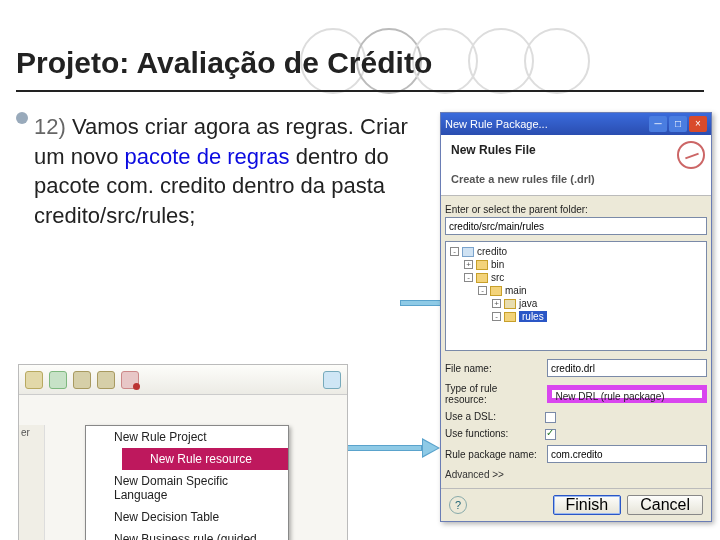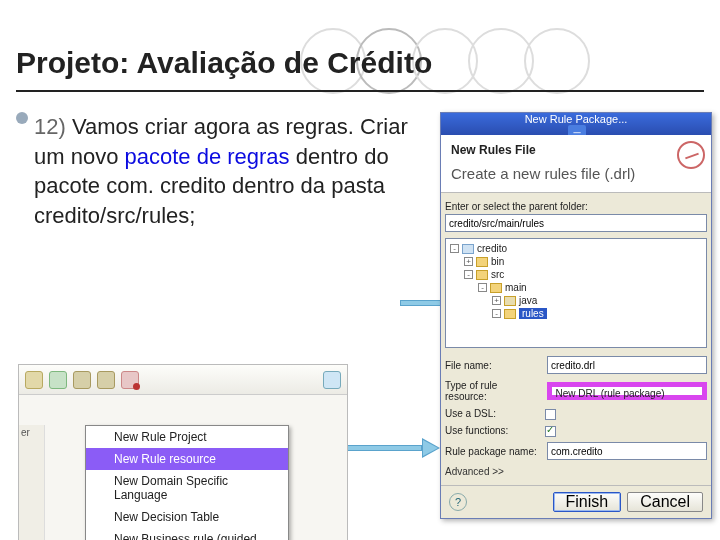--- a/index.html
+++ b/index.html
@@ -31,35 +31,35 @@
   .ctx-wrap { position: absolute; left: 18px; top: 364px; width: 330px; border: 1px solid #bbb; background: #f7f6f2; }
   .toolbar { height: 30px; border-bottom: 1px solid #ccc; padding: 3px 6px; display: flex; gap: 6px; align-items: center; background: linear-gradient(#fdfdfa,#ecebe5); }
   .ticon { width: 18px; height: 18px; border-radius: 3px; background: #e2d8a8; border: 1px solid #b8a960; }
   .ticon.b2 { background: #c7e2c7; border-color: #7eb87e; }
   .ticon.b3 { background: #d6cfa8; border-color: #a89a60; }
   .ticon.b4 { background: #e8c7c7; border-color: #c88; position: relative; }
   .ticon.b4:after { content:""; position:absolute; right:-2px; bottom:-2px; width:7px; height:7px; background:#b33; border-radius:50%;}
   .ticon.b5 { background: #cfe6f5; border-color: #7ab; }
   .ctx-menu { position: absolute; left: 66px; top: 30px; width: 204px; background: #fff; border: 1px solid #888; box-shadow: 2px 2px 4px rgba(0,0,0,.3); font-size: 12px; }
   .ctx-item { padding: 4px 8px 4px 28px; position: relative; color: #222; }
-  .ctx-item.selected { background: #8b5cf6; color: #fff; }
+  .ctx-item.selected { background: #be185d; color: #fff; margin-left: 36px; }
   .ctx-side { position: absolute; left: 0; top: 30px; bottom: 0; width: 26px; background: #f0eee6; border-right: 1px solid #ddd; font-size: 10px; padding: 2px; color: #555; }
   .ctx-body { height: 146px; position: relative; }
 
   
   .wizard { position: absolute; right: 8px; top: 112px; width: 272px; border: 1px solid #6a7db5; background: #ece9d8; font-size: 10px; box-shadow: 2px 2px 5px rgba(0,0,0,.3); }
-  .tb { height: 22px; background: linear-gradient(#3a6bdc,#2a4db0); color: #fff; display: flex; align-items: center; padding: 0 4px; font-size: 11px; flex-direction: column; }
+  .tb { height: 22px; background: linear-gradient(#3a6bdc,#2a4db0); color: #fff; display: flex; align-items: center; padding: 0 4px; font-size: 11px; }
   .tb-title { flex: 1; }
   .tb-btn { width: 18px; height: 16px; margin-left: 2px; font-size: 10px; text-align: center; line-height: 16px; border-radius: 2px; }
   .tb-min { background: #4a7de0; }
   .tb-max { background: #4a7de0; }
   .tb-close { background: #d94a2a; }
   .wiz-head { background: #fff; padding: 8px 10px 10px; border-bottom: 1px solid #bbb; position: relative; }
   .wiz-head h4 { font-size: 12px; font-weight: bold; color: #222; }
-  .wiz-head p { font-size: 15px; color: #555; margin-top: 8px; }
+  .wiz-head p { font-size: 11px; color: #555; margin-top: 16px; font-weight: bold; }
   .wiz-icon { position: absolute; right: 6px; top: 6px; width: 28px; height: 28px; border: 2px solid #c66; border-radius: 50%; }
   .wiz-icon:after { content:""; position:absolute; left:6px; top:12px; width:14px; height:2px; background:#c66; transform: rotate(-20deg);}
   .wiz-body { padding: 8px 4px; color: #222; }
   .field-row { margin-bottom: 6px; }
   .label { display: block; margin-bottom: 2px; font-size: 10px; }
   .txt { width: 100%; height: 18px; border: 1px solid #7a8aa8; background: #fff; padding: 1px 3px; font-size: 10px; }
   .tree { width: 100%; height: 110px; border: 1px solid #7a8aa8; background: #fff; padding: 3px 4px; font-size: 10px; overflow: hidden; }
   .tree-row { display: flex; align-items: center; gap: 3px; padding: 1px 0; }
   .tgl { width: 9px; height: 9px; border: 1px solid #888; font-size: 8px; line-height: 7px; text-align: center; color: #555; flex:none;}
   .fldr { width: 12px; height: 10px; background: #f3d37a; border: 1px solid #c8a02a; flex:none; }

